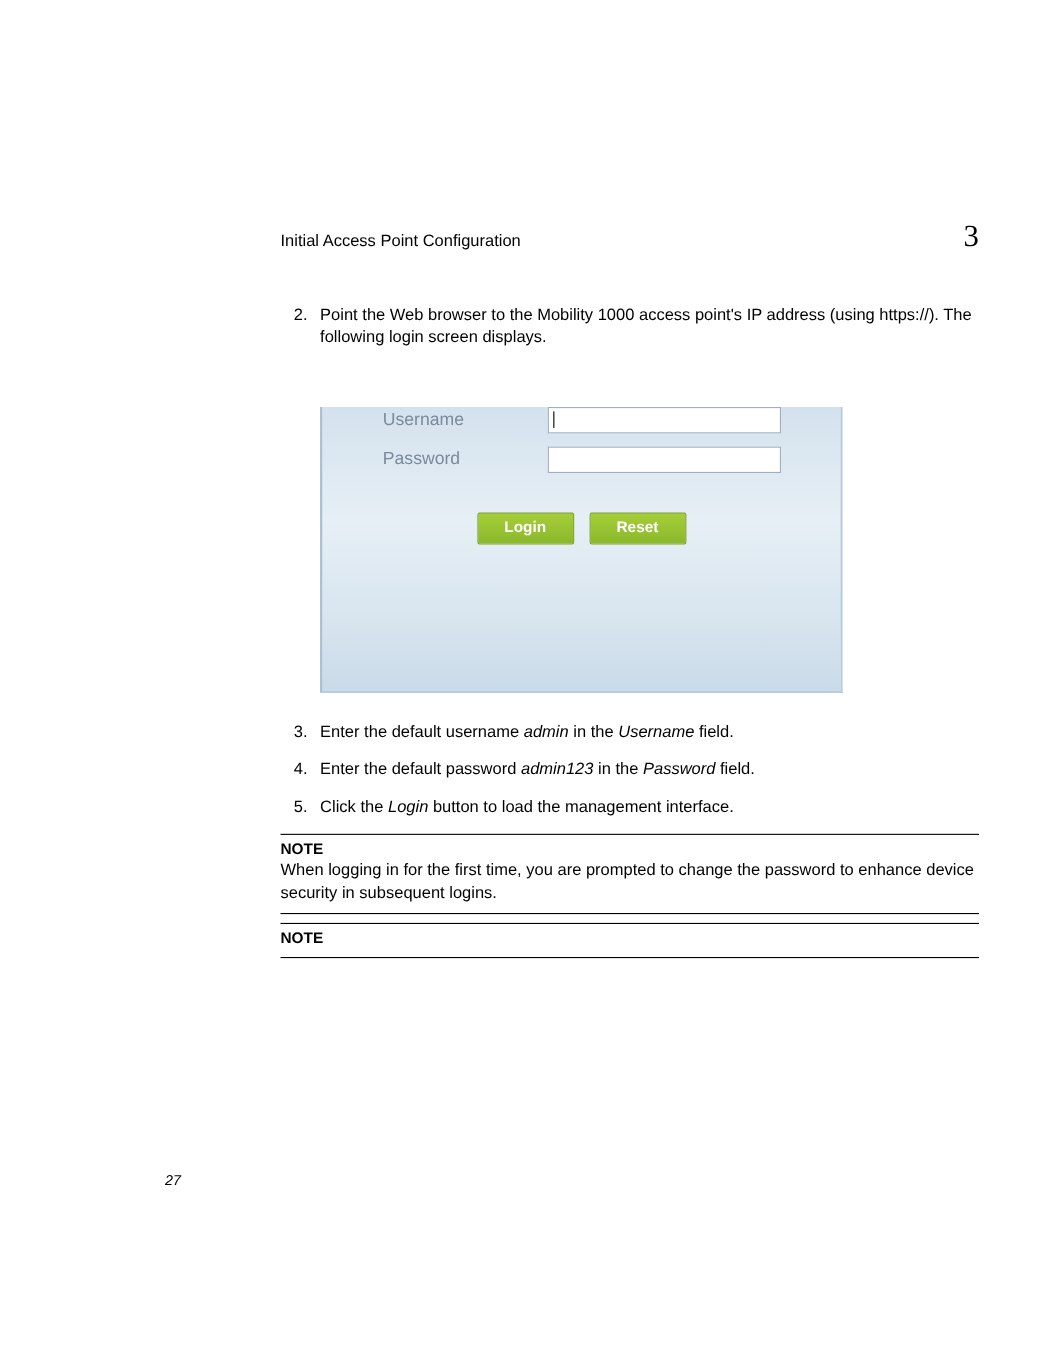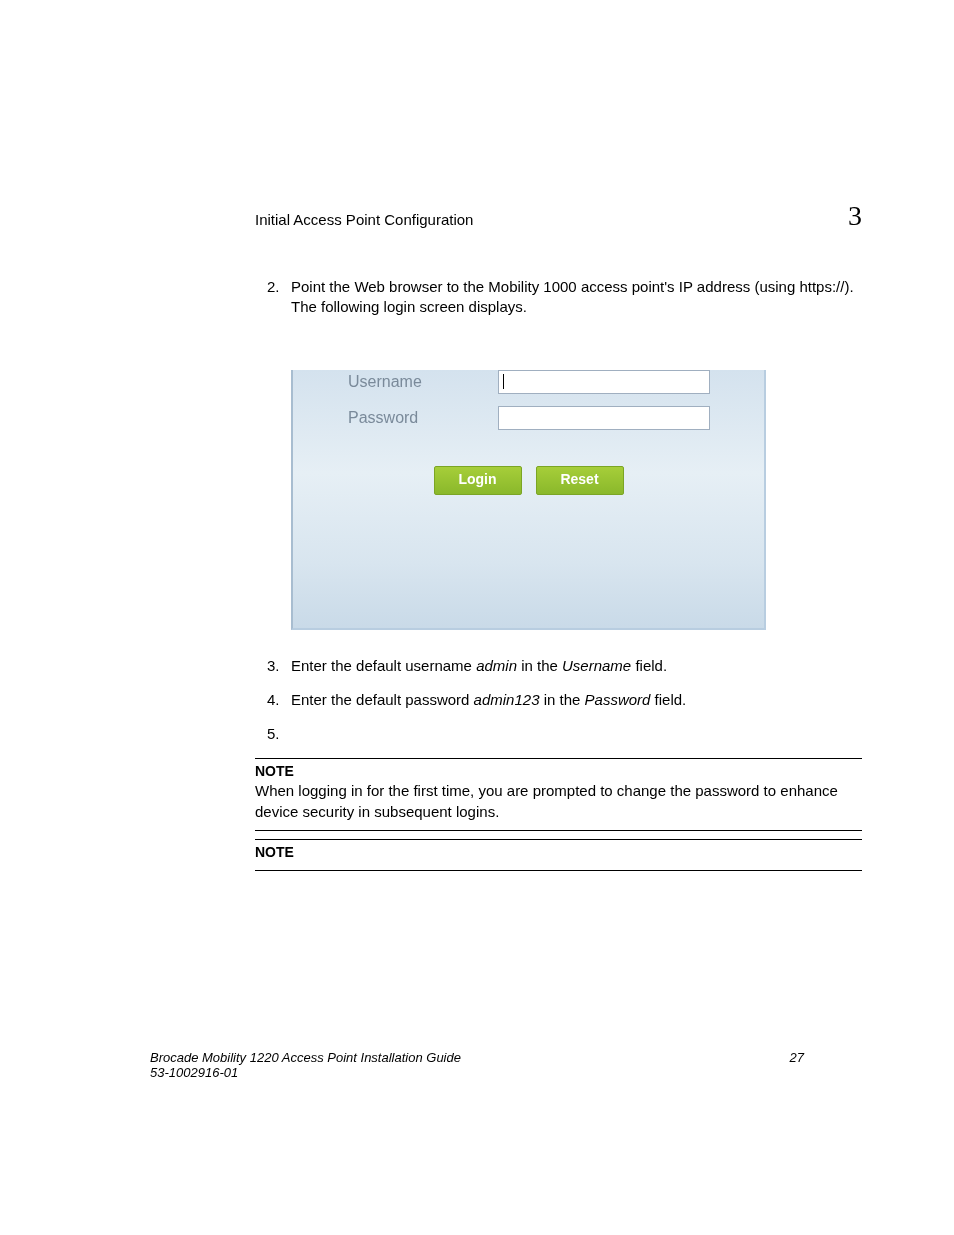--- a/index.html
+++ b/index.html
@@ -6,21 +6,21 @@
     margin: 0;
     padding: 0;
     font-family: Arial, Helvetica, sans-serif;
     color: #000;
     background: #fff;
     width: 954px;
     height: 1235px;
     position: relative;
   }
   .page {
-    padding: 200px 92px 0 255px;
+    padding: 200px 64px 0 255px;
   }
   .header-row {
     display: flex;
     justify-content: space-between;
     align-items: baseline;
     margin-bottom: 45px;
   }
   .section-title {
     font-size: 15px;
   }
@@ -172,32 +172,31 @@
 
   <div class="step">
     <div class="step-num">4.</div>
     <div class="step-text">
       <span>Enter the default password </span><em>admin123</em><span> in the </span><em>Password</em><span> field.</span>
     </div>
   </div>
 
   <div class="step">
     <div class="step-num">5.</div>
+    <div class="step-text">
+      <span>Click the </span><em>Login</em><span> button to load the management interface.</span>
+    </div>
   </div>
 
   <div class="note-block">
     <div class="note-heading">NOTE</div>
     <div class="note-body">When logging in for the first time, you are prompted to change the password to enhance device security in subsequent logins.</div>
   </div>
 
   <div class="note-block">
     <div class="note-heading">NOTE</div>
   </div>
 
 </div>
 
 <div class="footer">
-  <div>
-    <span>Brocade Mobility 1220 Access Point Installation Guide</span>
-    <span class="doc-id">53-1002916-01</span>
-  </div>
   <div>27</div>
 </div>
 
 </body></html>

